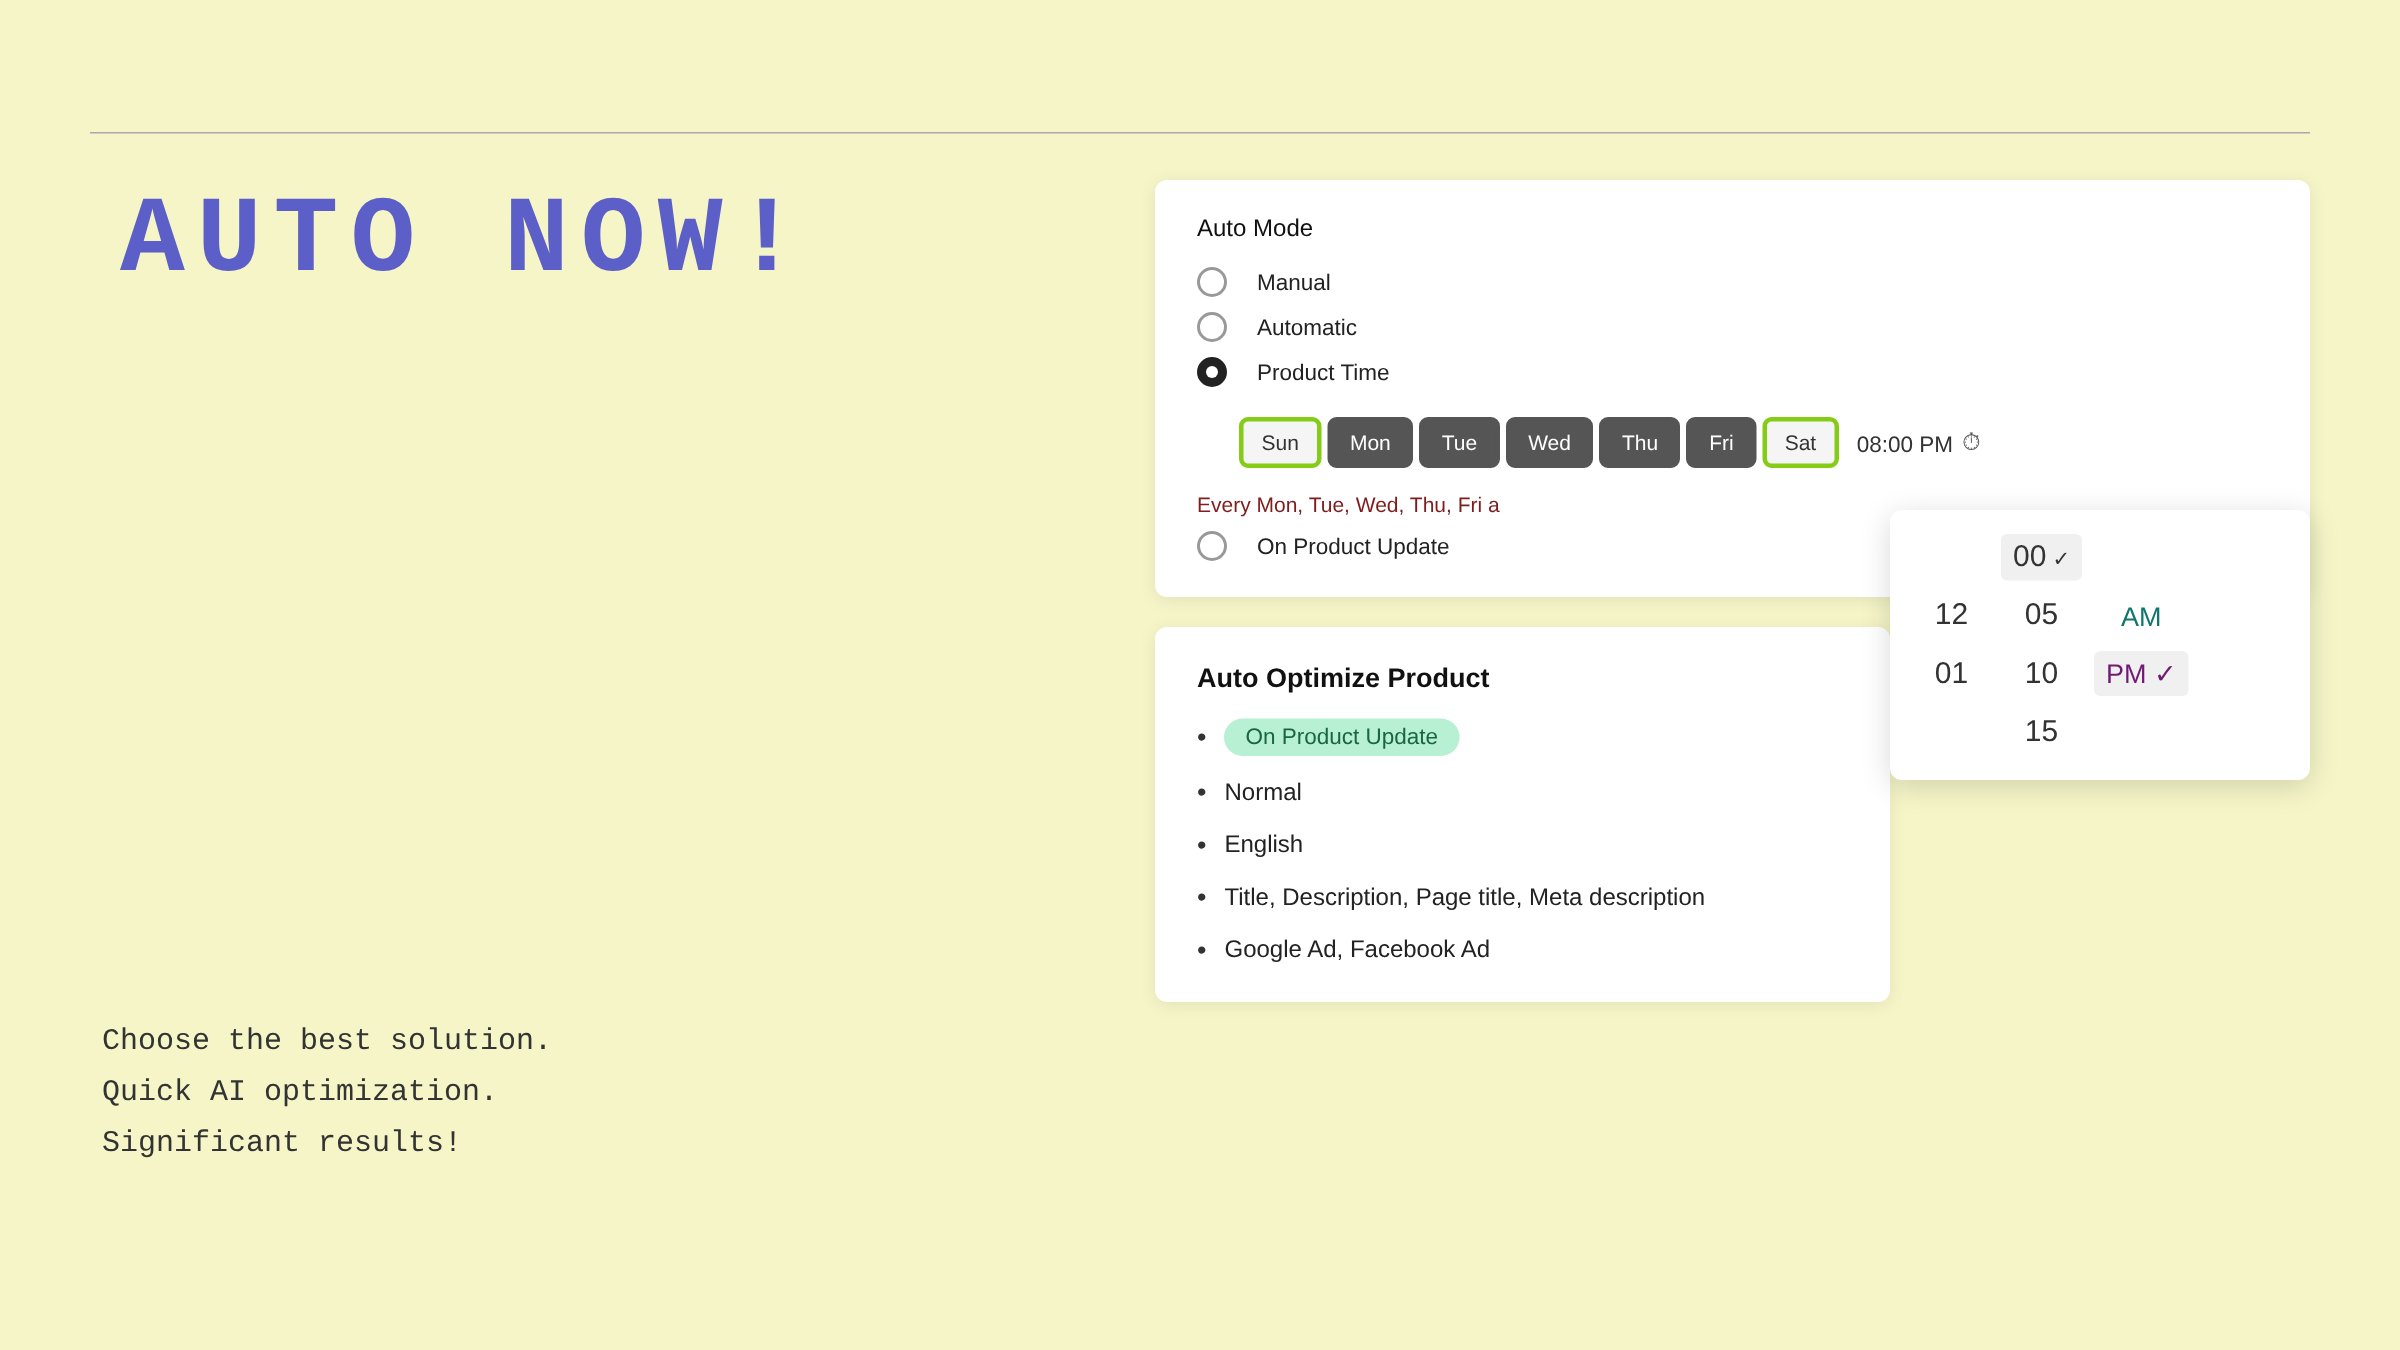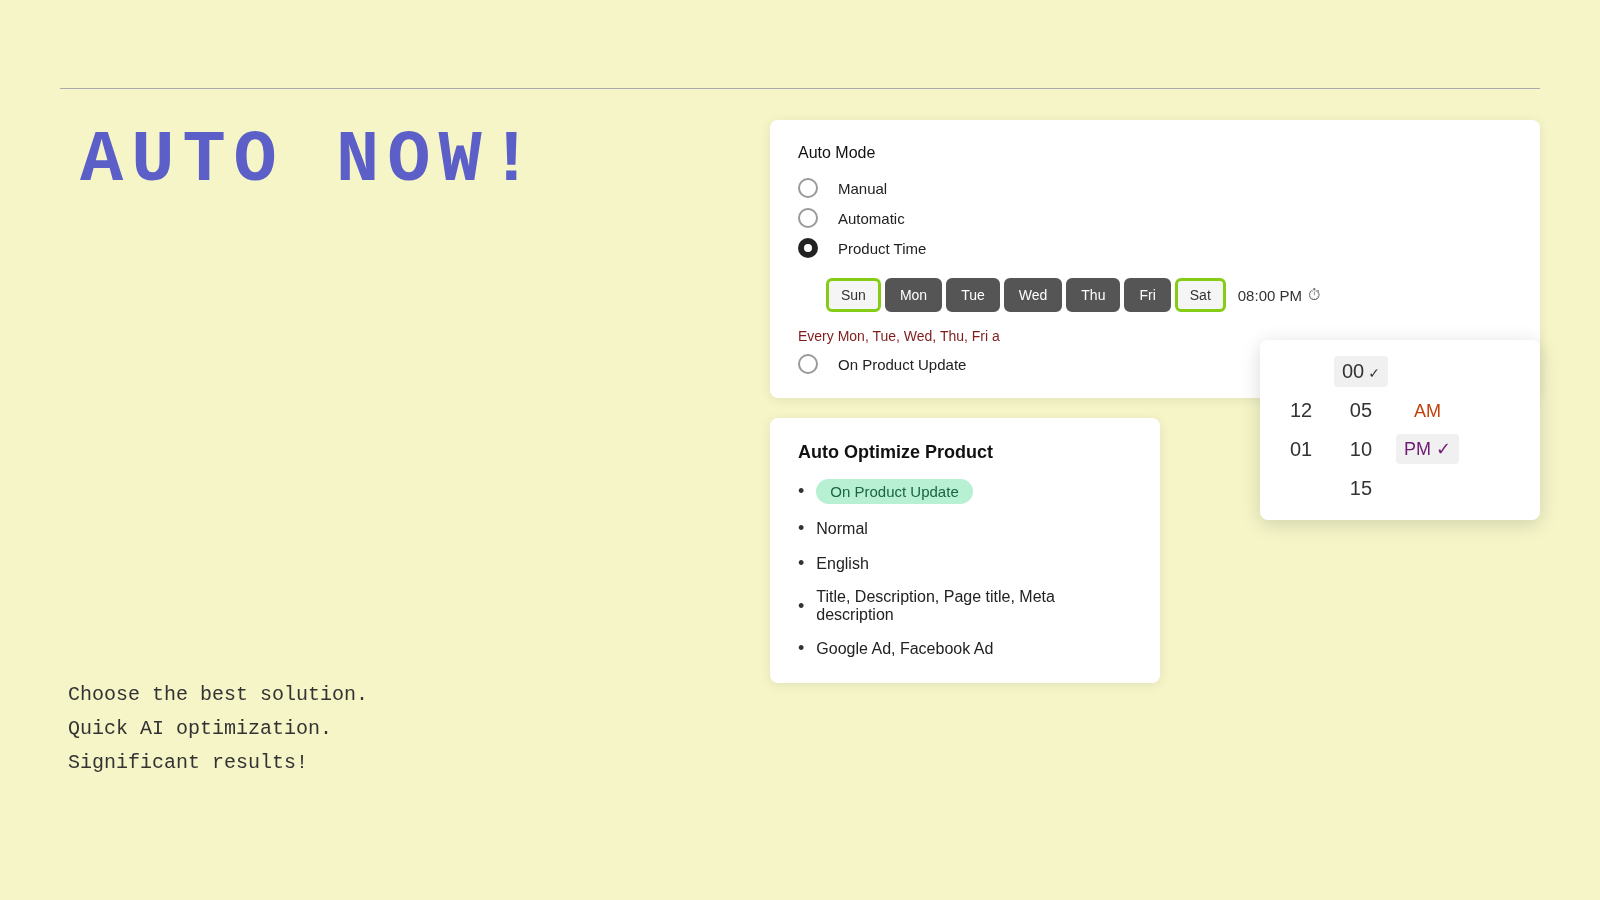--- a/index.html
+++ b/index.html
@@ -212,41 +212,41 @@
 
     .ampm-col {
       display: flex;
       flex-direction: column;
       gap: 8px;
       min-width: 50px;
     }
 
     .ampm-val {
       font-size: 18px;
-      color: #c2410c;
+      color: #0f766e;
       text-align: center;
       padding: 4px 8px;
       border-radius: 4px;
       cursor: pointer;
     }
 
     .ampm-val.selected {
       background: #f0f0f0;
       color: #701a75;
       font-weight: 400;
     }
 
     
     .optimize-card {
       background: #fff;
       border-radius: 8px;
       padding: 24px 28px;
       box-shadow: 0 2px 12px rgba(0,0,0,0.08);
       margin-top: 20px;
-      width: 390px;
+      width: 490px;
     }
 
     .optimize-title {
       font-size: 18px;
       font-weight: 700;
       color: #111;
       margin-bottom: 16px;
     }
 
     .optimize-list {

